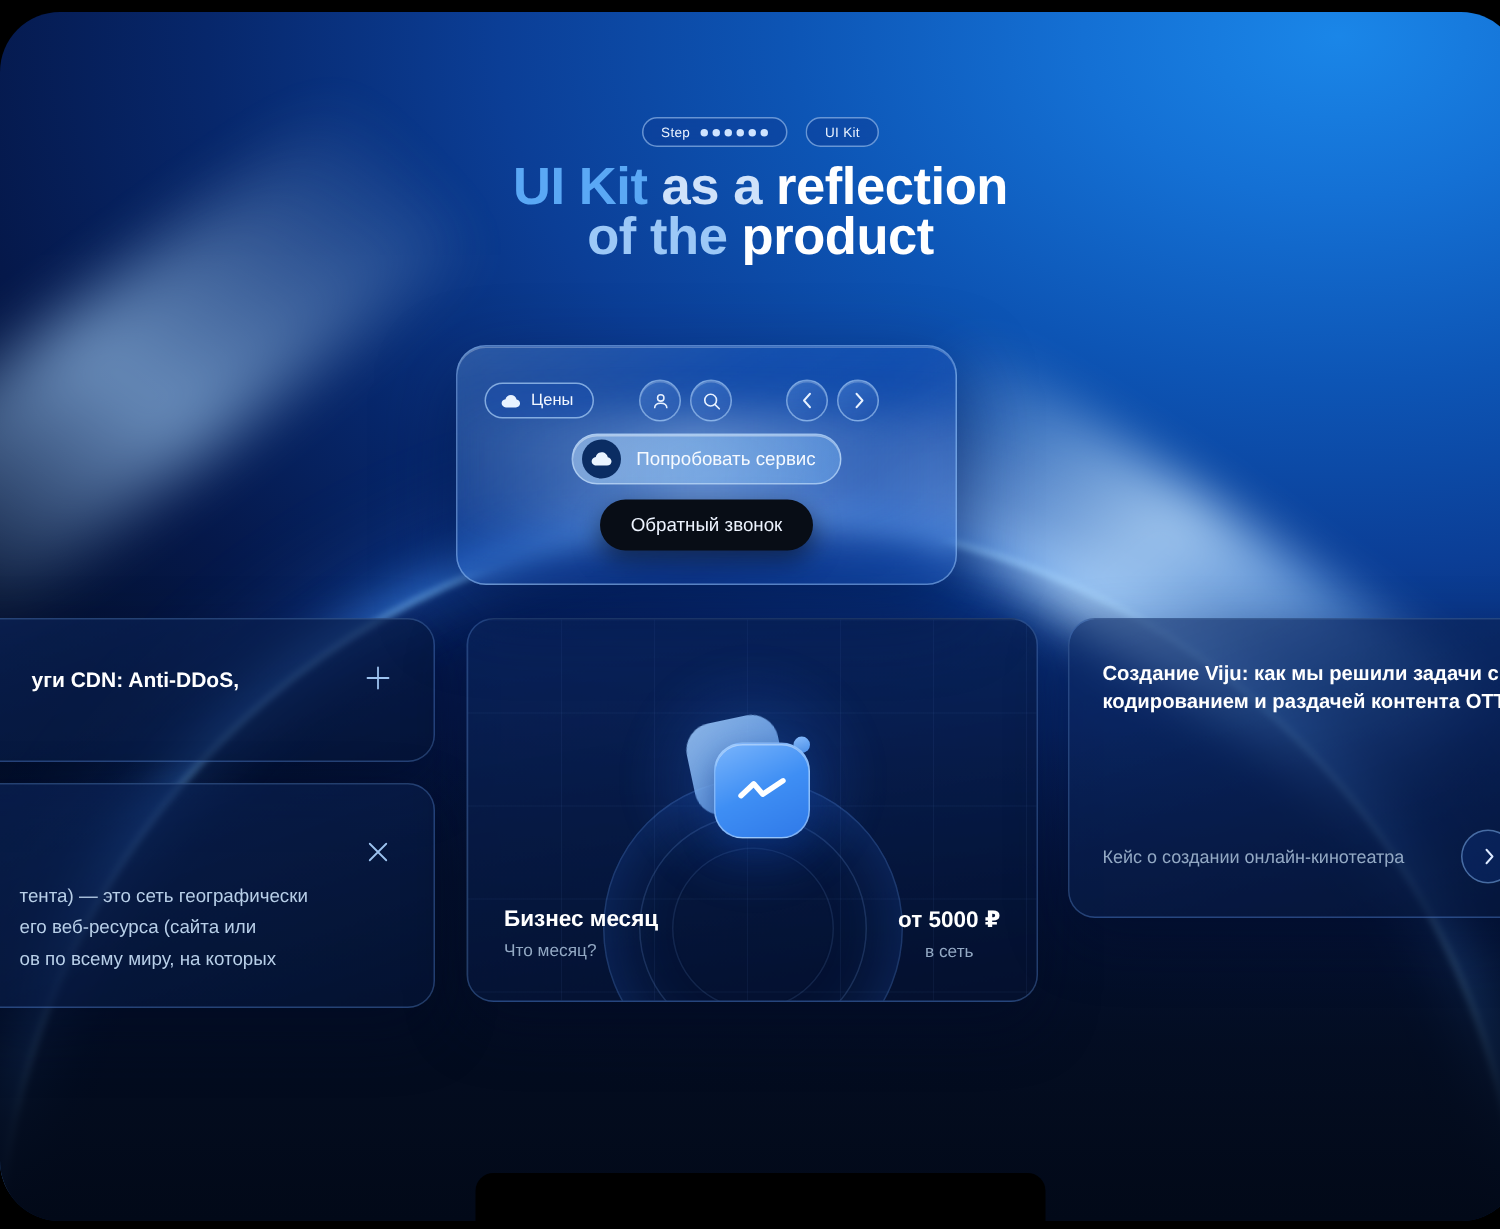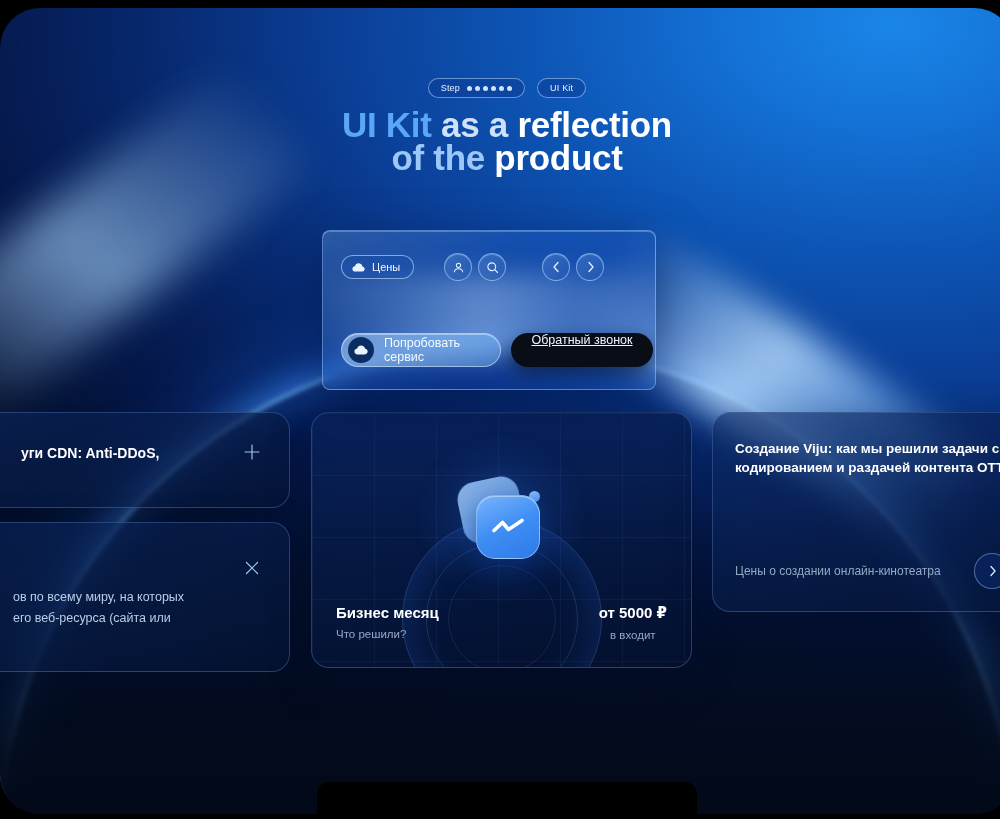--- a/index.html
+++ b/index.html
@@ -124,23 +124,23 @@
   }
   .headline .l{display:block;}
   .t-blue   { color:#5aa8f5; }
   .t-pale   { color:#cfe2fa; }
   .t-white  { color:#ffffff; }
   .t-lblue  { color:#9cc8f7;text-align:center; }
 
   
   .panel{
     position:absolute;
-    left:322px; top:222px;
+    left:304px; top:222px;
     width:334px; height:160px;
-    border-radius:8px;
+    border-radius:20px;
     background:linear-gradient(150deg, rgba(125,180,250,.30) 0%, rgba(45,110,215,.28) 35%, rgba(25,70,175,.30) 70%, rgba(40,100,205,.26) 100%);
     border:1px solid rgba(170,210,255,.45);
     box-shadow:0 18px 50px rgba(0,20,70,.55), inset 0 1px 0 rgba(255,255,255,.25);
     backdrop-filter:blur(8px);
     z-index:7;
     overflow:hidden;
   }
   .panel .sheen{
     position:absolute; left:-20px; top:44px; width:400px; height:80px;
     background:linear-gradient(90deg, rgba(255,255,255,0) 0%, rgba(200,228,255,.42) 45%, rgba(255,255,255,0) 100%);
@@ -163,44 +163,43 @@
     width:28px;height:28px;border-radius:50%;
     display:flex;align-items:center;justify-content:center;
     border:1px solid rgba(185,220,255,.55);
     background:linear-gradient(160deg, rgba(120,175,245,.30), rgba(20,70,165,.35));
     color:#eaf3ff;
     box-shadow:inset 0 1px 0 rgba(255,255,255,.22);
   }
   .gap-lg{margin-left:30px;}
   .panel-bottom{
     position:absolute; left:18px; bottom:22px; right:18px;
-    display:flex; align-items:center; gap:10px;
+    display:flex; align-items:center; gap:10px;flex-direction:column;
   }
   .btn-primary{
     height:34px; min-width:160px; padding:0 16px 0 6px;
     display:flex; align-items:center; gap:10px;
     border-radius:999px;
     background:linear-gradient(100deg, rgba(180,215,250,.55) 0%, rgba(150,200,248,.52) 45%, rgba(120,180,245,.45) 100%);
     border:1px solid rgba(205,230,255,.6);
     color:#f6faff; font-size:12.5px;
     box-shadow:inset 0 1px 0 rgba(255,255,255,.4);
   }
   .btn-primary .cloudwrap{
     width:26px;height:26px;border-radius:50%;
     background:#0b2d63; display:flex;align-items:center;justify-content:center;
     flex:0 0 auto;
   }
   .btn-dark{
     height:34px; min-width:142px; padding:0 18px;
-    display:flex;justify-content:center;
+    display:flex;align-items:center;justify-content:center;
     border-radius:999px;
     background:#080d16;
     color:#eef4ff; font-size:12.5px;
     box-shadow:0 6px 18px rgba(0,0,0,.5);
-    text-decoration:underline;
   }
 
   
   .cards{ position:absolute; left:0; right:0; top:404px; height:260px; z-index:5;}
   .card{
     position:absolute;
     border-radius:18px;
     border:1px solid rgba(120,175,255,.28);
     background:linear-gradient(160deg, rgba(12,40,100,.60) 0%, rgba(8,28,72,.70) 55%, rgba(5,20,54,.72) 100%);
     box-shadow:0 16px 40px rgba(0,10,40,.45);
@@ -411,22 +410,23 @@
         <div class="ctext">уги CDN: Anti-DDoS,</div>
         <span class="corner-ic">
           <svg width="18" height="18" viewBox="0 0 18 18" stroke="#9dc3ef" stroke-width="1.2" stroke-linecap="round">
               <path d="M9 2v14M2 9h14"></path>
             </svg>
         </span>
       </div>
 
       <div class="card card-left-b">
         <div class="ctext">
+          <div>тента) — это сеть географически</div>
+          <div>его веб-ресурса (сайта или</div>
           <div>ов по всему миру, на которых</div>
-          <div>его веб-ресурса (сайта или</div>
         </div>
         <span class="corner-ic">
           <svg width="18" height="18" viewBox="0 0 18 18" stroke="#9dc3ef" stroke-width="1.2" stroke-linecap="round">
               <path d="M3.5 3.5l11 11M14.5 3.5l-11 11"></path>
             </svg>
         </span>
       </div>
 
       <div class="card card-center">
         <div class="grid-bg"></div>
@@ -442,32 +442,32 @@
           <div class="ai-dot"></div>
           <div class="ai-front">
             <svg width="34" height="20" viewBox="0 0 34 20" fill="none" stroke="#ffffff" stroke-width="3.6" stroke-linecap="round" stroke-linejoin="round">
               <path d="M3 13.5 11.5 5.5 17.5 12.5 31 3.5"></path>
             </svg>
           </div>
         </div>
         <div class="c-foot">
           <div class="lt">
             <div class="t1">Бизнес месяц</div>
-            <div class="t2">Что решили?</div>
+            <div class="t2">Что месяц?</div>
           </div>
           <div class="rt">
             <div class="t1">от 5000 ₽</div>
-            <div class="t2">в входит</div>
+            <div class="t2">в сеть</div>
           </div>
         </div>
       </div>
 
       <div class="card card-right">
         <div class="rtitle">Создание Viju: как мы решили задачи с хранением, кодированием и раздачей контента OTT-сервиса</div>
-        <div class="rsub">Цены о создании онлайн-кинотеатра</div>
+        <div class="rsub">Кейс о создании онлайн-кинотеатра</div>
       </div>
     </div>
 
     <div class="round-next">
       <span>
         <svg width="9" height="12" viewBox="0 0 9 12" fill="none" stroke="#dce9ff" stroke-width="1.3" stroke-linecap="round" stroke-linejoin="round">
             <path d="M3 1.5 7 6l-4 4.5"></path>
           </svg>
       </span>
     </div>

